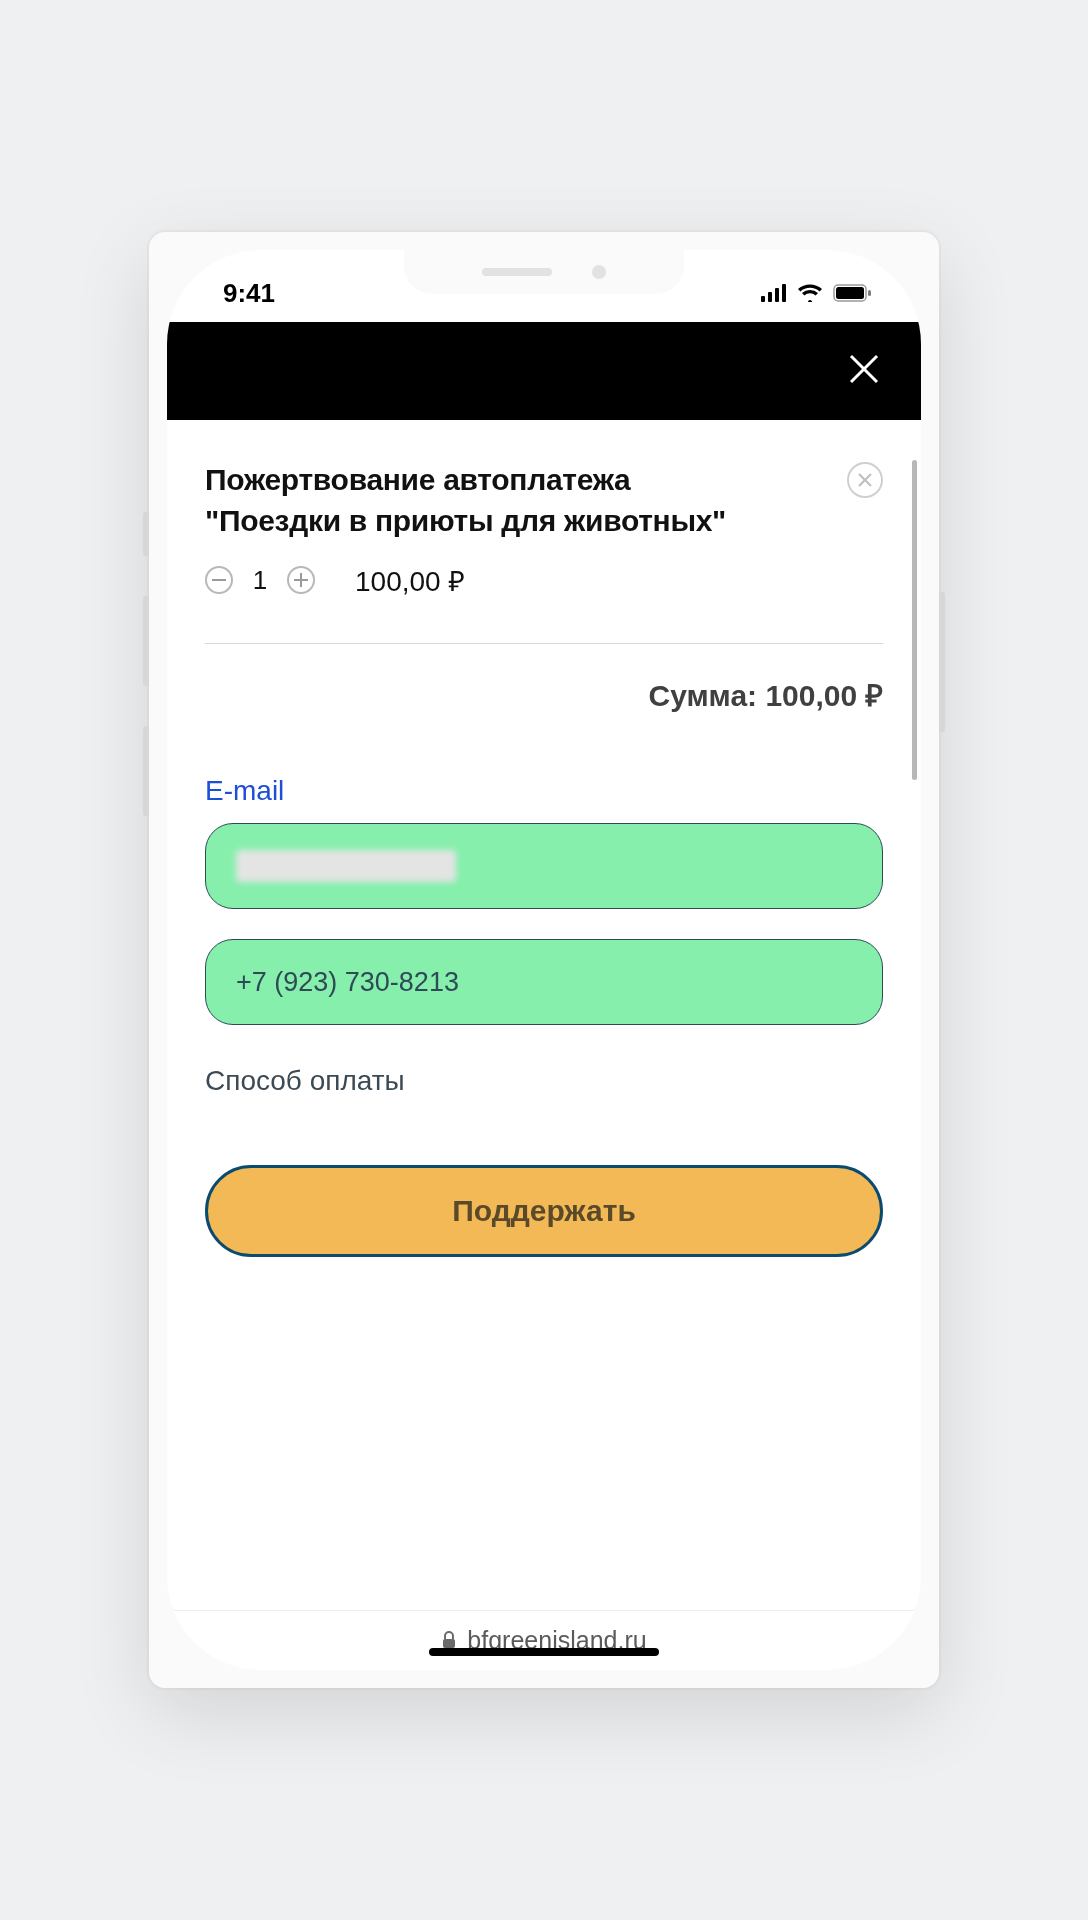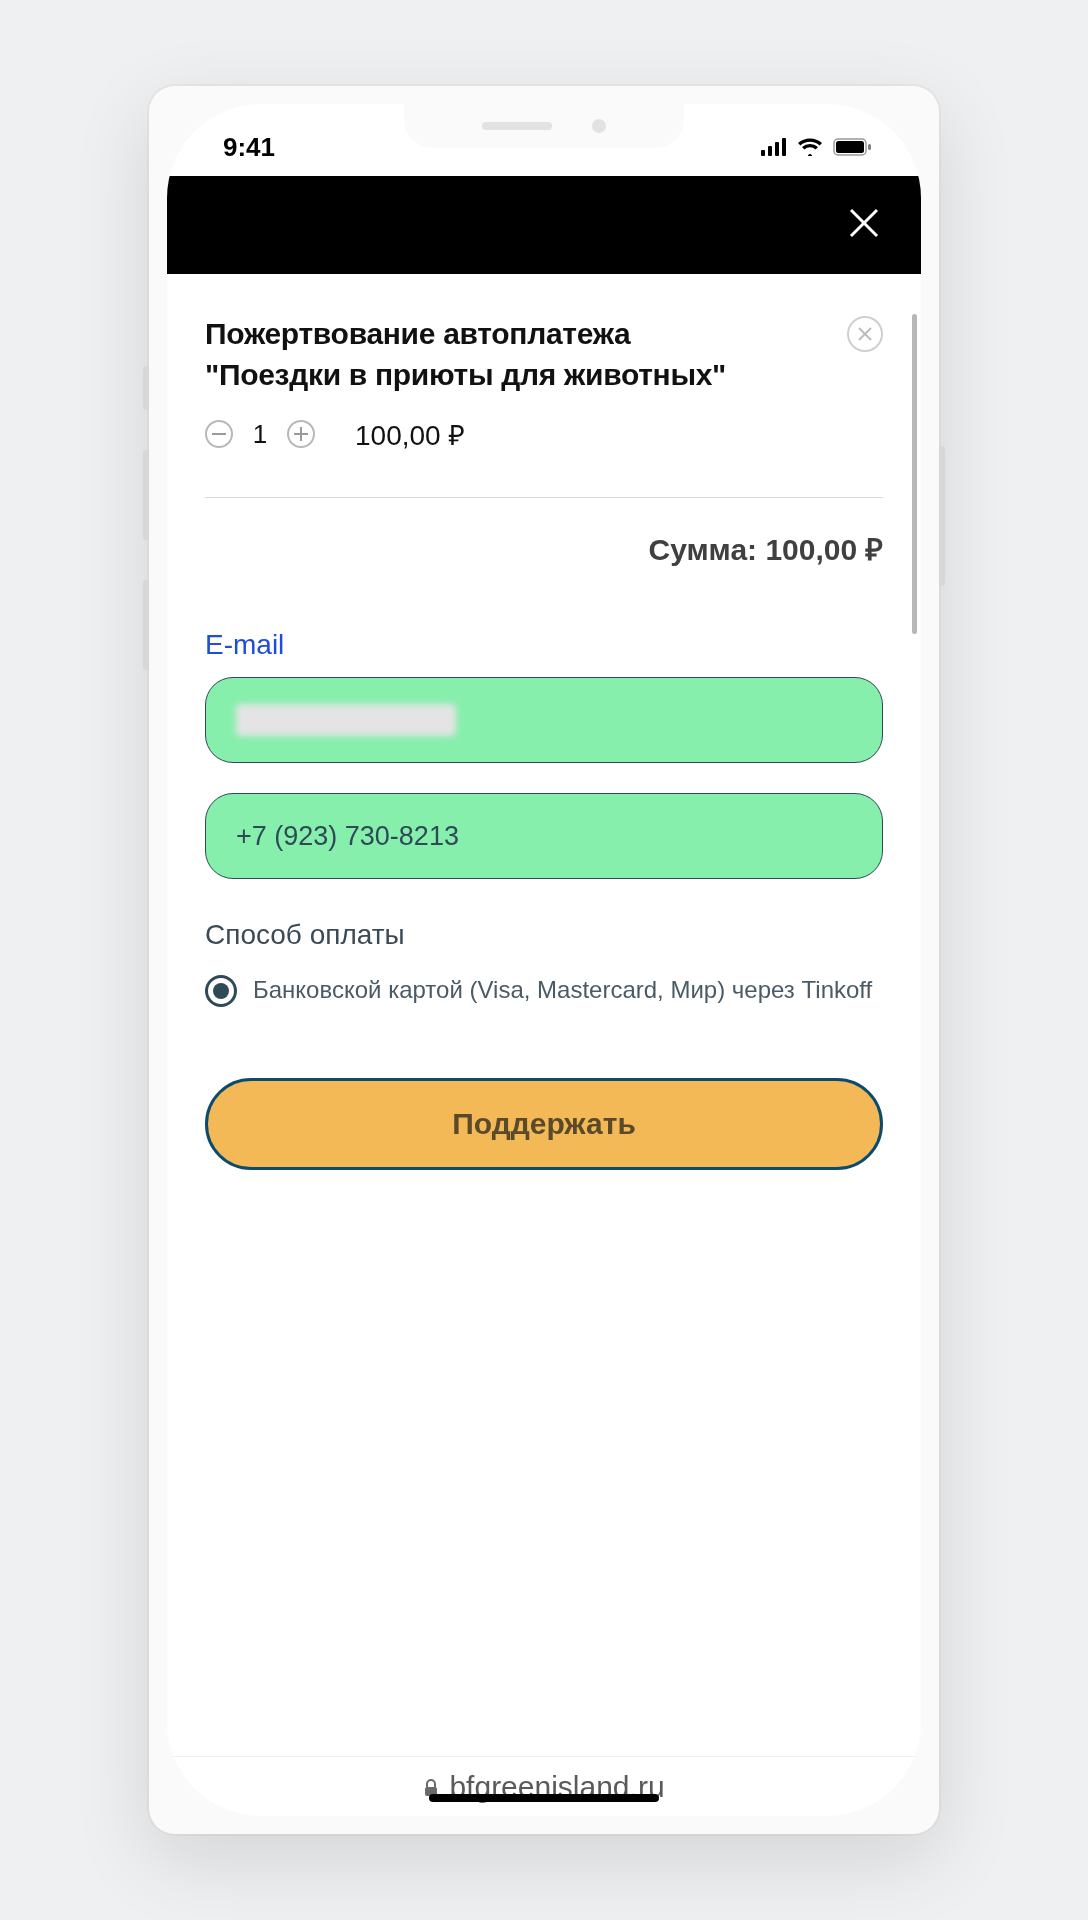--- a/index.html
+++ b/index.html
@@ -8,23 +8,23 @@
     font-family: -apple-system, BlinkMacSystemFont, 'Segoe UI', Arial, sans-serif;
     width: 1088px;
     height: 1920px;
     display: flex;
     align-items: center;
     justify-content: center;
     border-radius: 36px;
   }
   .phone-frame {
     width: 790px;
-    height: 1748px;
+    height: 1456px;
     background: #fafafa;
-    border-radius: 26px;
+    border-radius: 16px;
     box-shadow: 0 25px 80px rgba(0,0,0,0.12), 0 0 0 2px #e8e8e8;
     padding: 18px;
     position: relative;
   }
   .phone-buttons-left {
     position: absolute;
     left: -6px;
     top: 280px;
   }
   .phone-btn { width: 6px; background:#d7d7d7; border-radius:3px 0 0 3px; margin-bottom:40px;}
@@ -210,21 +210,21 @@
     color:#5a4a2a;
     margin-top:46px;
     cursor:pointer;
   }
   .url-bar {
     height:60px;
     display:flex;
     align-items:center;
     justify-content:center;
     gap:10px;
-    font-size:30px;
+    font-size:25px;
     color:#5a5a5a;
     border-top:1px solid #eee;
   }
   .home-ind {
     width:230px;height:8px;background:#000;border-radius:4px;
     position:absolute;
     bottom:14px;left:50%;transform:translateX(-50%);
   }
 </style>
 </head>
@@ -320,24 +320,20 @@
       <div class="label">E-mail</div>
       <div class="input-field">
         <div class="blurred"></div>
       </div>
       <div class="input-field">
         <span>+7 (923) 730-8213</span>
       </div>
 
       <div class="section-label">Способ оплаты</div>
 
-      <label class="radio-row">
-        <span class="radio-circle checked"></span>
-        <span class="text-wrap">Банковской картой (Visa, Mastercard, Мир) через Tinkoff</span>
-      </label>
 
       <button class="submit-btn">Поддержать</button>
     </div>
 
     <div class="url-bar">
       <span>
         <svg width="16" height="18" viewBox="0 0 16 18">
             <rect x="2" y="8" width="12" height="9" rx="2" fill="#6a6a6a"></rect>
             <path d="M4 8 V5 a4 4 0 0 1 8 0 V8" fill="none" stroke="#6a6a6a" stroke-width="2"></path>
           </svg>

